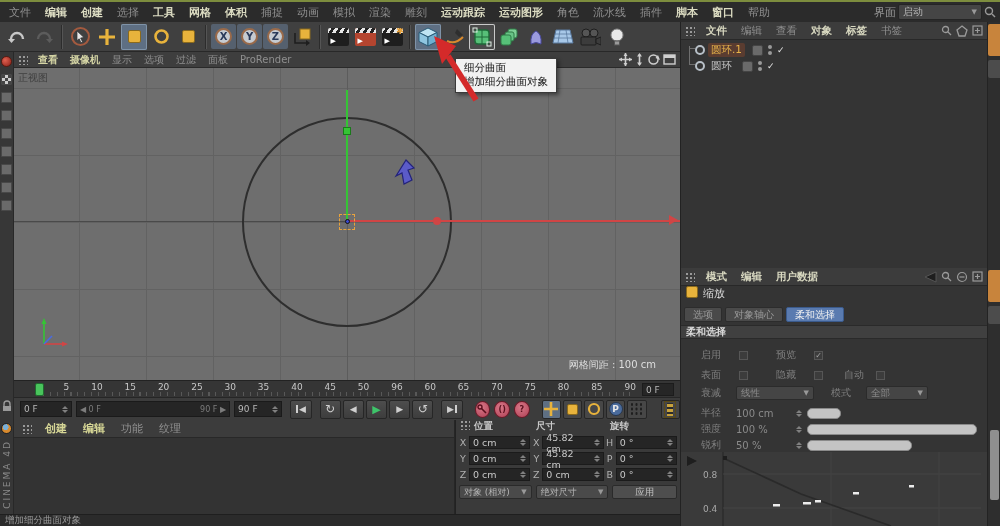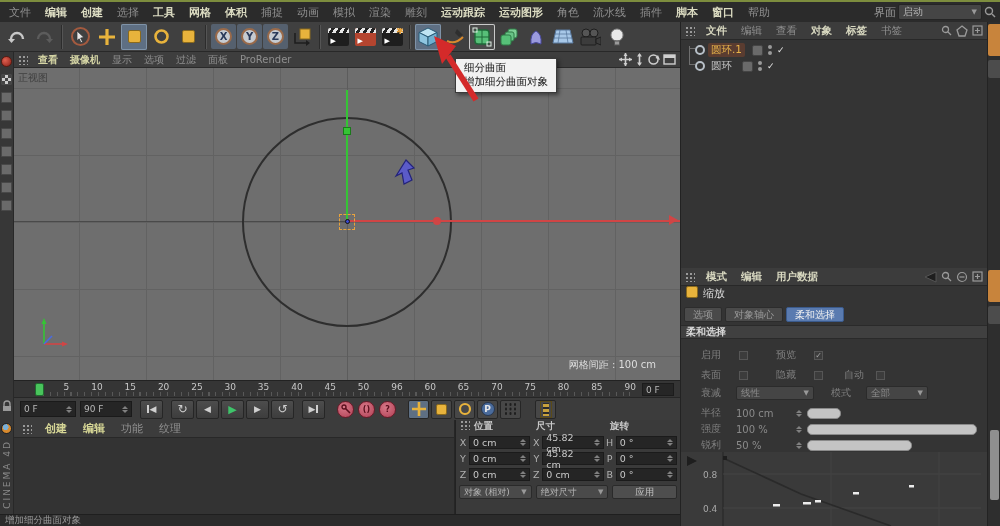--- a/index.html
+++ b/index.html
@@ -452,20 +452,24 @@
 </div>
 
 <div class="transport">
   <div class="tfield" style="width:56px">
     <span>0 F</span>
     <span class="stepper">
         <i class="up"></i>
         <i class="dn"></i>
       </span>
   </div>
+  <div class="tslider">
+    <span>◀ <span>0 F</span></span>
+    <span><span>90 F</span> ▶</span>
+  </div>
   <div class="tfield" style="width:52px;margin-left:4px">
     <span>90 F</span>
     <span class="stepper">
         <i class="up"></i>
         <i class="dn"></i>
       </span>
   </div>
   <div class="tbtn" style="margin-left:8px"><span class="bar"></span>◀</div>
   <div class="tbtn loop" style="margin-left:8px">↻</div>
   <div class="tbtn">◀</div>

